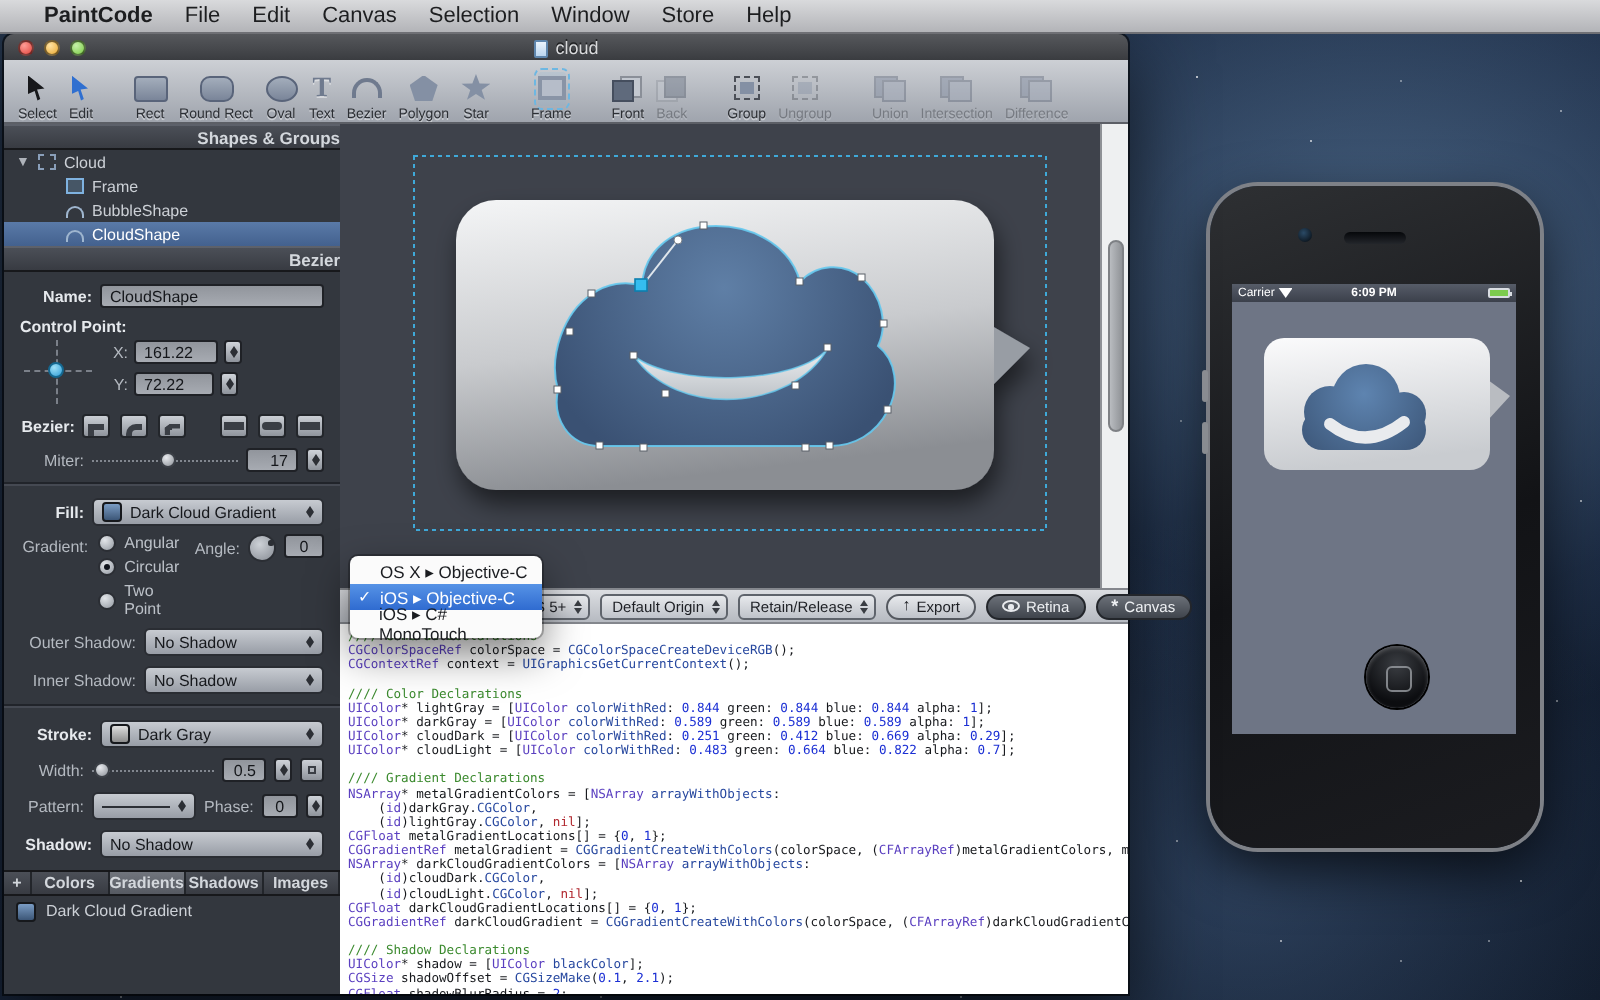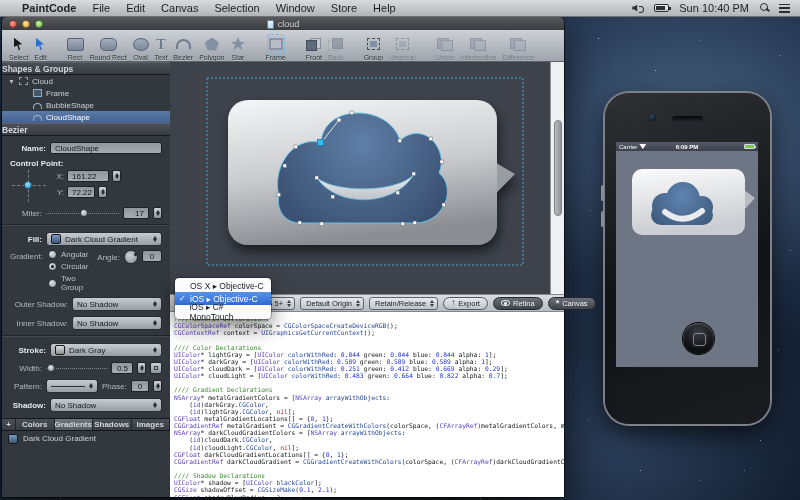--- a/index.html
+++ b/index.html
@@ -81,21 +81,21 @@
   .ic-back::after{content:"";position:absolute;right:0;top:0;width:9px;height:9px;background:#5f6a7c;border:1px solid #454e5e}
   .ic-group,.ic-ungroup{width:13px;height:12px;border:1px dashed #4b4f57;position:relative}
   .ic-group::after,.ic-ungroup::after{content:"";position:absolute;left:2px;top:2px;right:2px;bottom:2px;background:#8490a4}
   .ic-union,.ic-intersection,.ic-difference{width:16px;height:13px;position:relative}
   .ic-union::before,.ic-intersection::before,.ic-difference::before{content:"";position:absolute;left:0;top:0;width:10px;height:9px;background:#77839a;border:1px solid #565f72}
   .ic-union::after,.ic-intersection::after,.ic-difference::after{content:"";position:absolute;right:0;bottom:0;width:10px;height:9px;background:#9aa3b4;border:1px solid #565f72}
 
   
   .sidebar{position:absolute;left:0;top:45px;width:168px;height:435px;background:#33373e;color:#bcc1c8;font-size:8px;overflow:hidden}
   .sb-header{height:13px;background:linear-gradient(#4b4f57,#383b42);border-top:1px solid #5d616a;border-bottom:1px solid #17181b;
-    text-align:left;font-weight:bold;color:#d3d7dc;line-height:12px;font-size:8.5px}
+    text-align:right;font-weight:bold;color:#d3d7dc;line-height:12px;font-size:8.5px}
   .trow{height:12px;display:flex;align-items:center;gap:4px;padding-left:6px;color:#ccd0d6}
   .trow.sel{background:linear-gradient(#5a7aa8,#43618e);color:#fff}
   .tri{font-size:7px;width:7px;color:#aeb3ba}
   .t-ic{width:9px;height:8px;flex:0 0 auto}
   .t-group{border:1px dashed #8a9fba}
   .t-frame{border:1px solid #7fb2e0;background:rgba(127,178,224,.25)}
   .t-bezier{border:1px solid #9fb6cf;border-radius:5px 5px 0 0;border-bottom:none;height:6px;margin-top:2px}
   .row{display:flex;align-items:center;padding:3px 8px 2px 8px;gap:4px}
   .lbl{color:#b4b9c0;text-align:right;white-space:nowrap}
   .lbl.b{color:#e6e9ed;font-weight:bold}
@@ -210,31 +210,20 @@
 <body>
 
 <div class="stage">
   <div class="wallpaper">
       <i class="stars"></i>
     </div>
 
   <div class="menubar">
     <span class="apple"></span>
     <span id="mb-items"><span class="mb-item first">PaintCode</span><span class="mb-item">File</span><span class="mb-item">Edit</span><span class="mb-item">Canvas</span><span class="mb-item">Selection</span><span class="mb-item">Window</span><span class="mb-item">Store</span><span class="mb-item">Help</span></span>
-    <span class="mb-right">
-      <span class="vol"></span>
-      <span class="batt"></span>
-      <span class="clock">Sun 10:40 PM</span>
-      <span class="spot"></span>
-      <span class="notif">
-          <i></i>
-          <i></i>
-          <i></i>
-        </span>
-    </span>
   </div>
 
   <div class="window">
     <div class="titlebar">
       <span class="lights">
         <span class="light red"></span>
         <span class="light yellow"></span>
         <span class="light green"></span>
       </span>
       <span class="wtitle"><span class="doc-ic"></span><span>cloud</span></span>
@@ -384,26 +373,48 @@
             <span class="dot"></span>
           </span>
         <span class="xyrows">
           <span class="xyrow">
             <span class="lbl" style="width:10px">X:</span>
             <span class="field" style="width:42px">161.22</span>
             <span class="step"></span>
           </span>
           <span class="xyrow">
             <span class="lbl" style="width:10px">Y:</span>
-            <span class="field" style="width:28px">72.22</span>
+            <span class="field" style="width:40px">72.22</span>
             <span class="step"></span>
           </span>
         </span>
       </div>
 
+      <div class="row">
+        <span class="lbl b" style="width:32px">Bezier:</span>
+        <span class="seg">
+            <i class="g-corner"></i>
+          </span>
+        <span class="seg">
+            <i class="g-corner r"></i>
+          </span>
+        <span class="seg">
+            <i class="g-corner b"></i>
+          </span>
+        <span class="seggap"></span>
+        <span class="seg">
+            <i class="g-bar"></i>
+          </span>
+        <span class="seg">
+            <i class="g-bar r"></i>
+          </span>
+        <span class="seg">
+            <i class="g-bar"></i>
+          </span>
+      </div>
 
       <div class="row">
         <span class="lbl" style="width:32px">Miter:</span>
         <span class="slider">
             <span class="knob" style="left:46%"></span>
           </span>
         <span class="field" style="width:26px;text-align:right">17</span>
         <span class="step"></span>
       </div>
 
@@ -424,21 +435,21 @@
             <span class="ropt">
               <span class="radio"></span>
               <span>Angular</span>
             </span>
             <span class="ropt">
               <span class="radio on"></span>
               <span>Circular</span>
             </span>
             <span class="ropt">
               <span class="radio"></span>
-              <span>Two Group</span>
+              <span>Two Point</span>
             </span>
           </span>
         <span style="display:flex;align-items:flex-start;gap:4px;margin-left:auto">
           <span class="lbl" style="padding-top:3px">Angle:</span>
           <span class="knobc"></span>
           <span class="field" style="width:20px;text-align:center">0</span>
         </span>
       </div>
 
       <div class="row">

